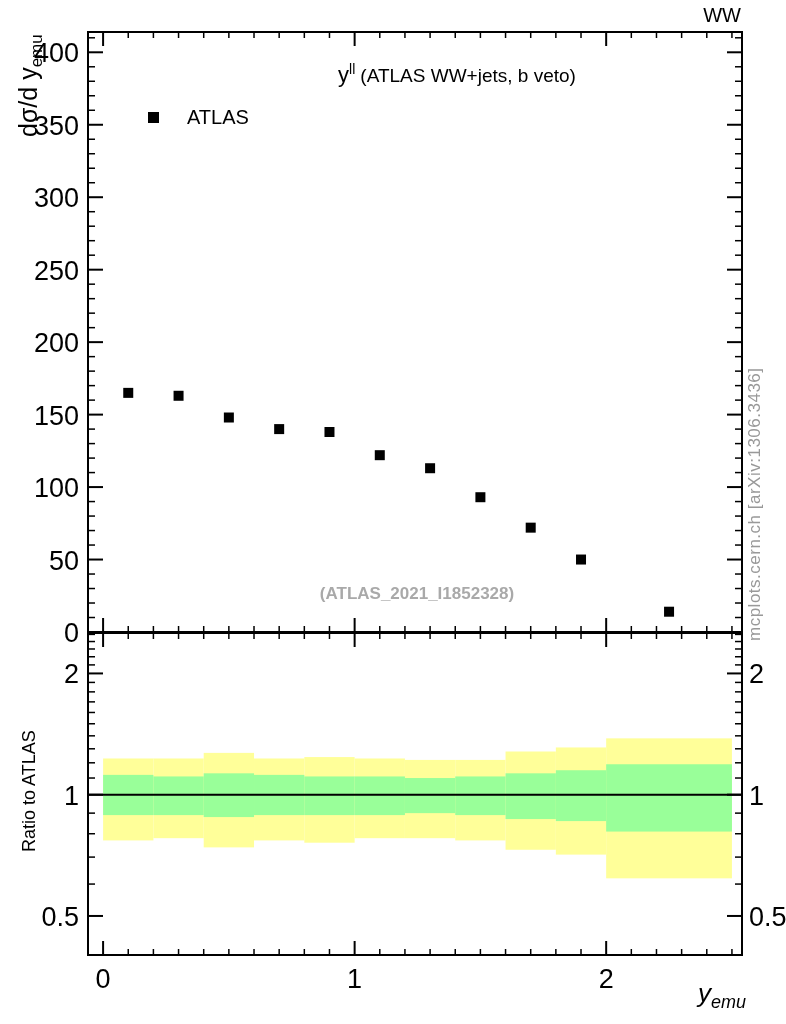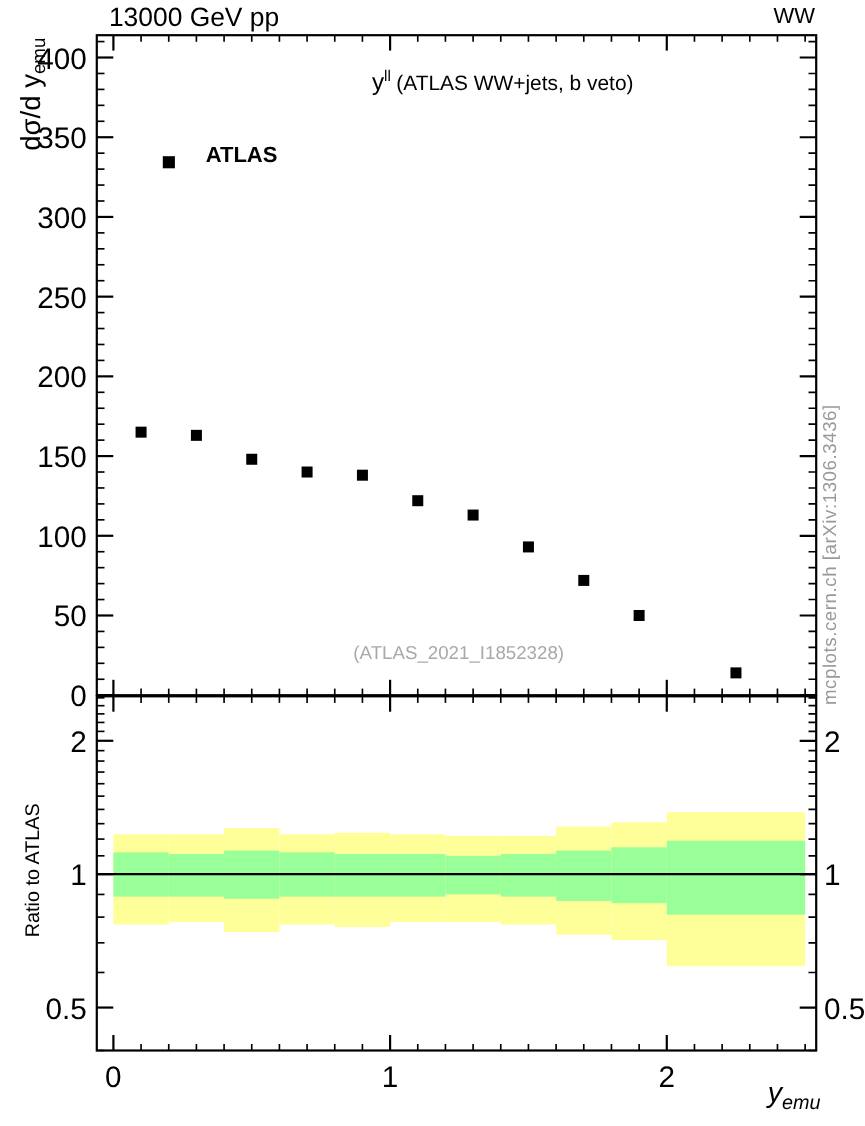--- a/index.html
+++ b/index.html
@@ -6,24 +6,24 @@
   .page{position:relative;width:786px;height:1024px;background:#ffffff;
         font-family:"Liberation Sans",sans-serif;color:#000;overflow:hidden;}
   svg{position:absolute;left:0;top:0;}
   .t{position:absolute;white-space:nowrap;line-height:1;}
   .header-left{left:99px;top:5px;font-size:24px;}
   .header-right{top:5px;right:45px;font-size:20px;}
   .plot-title{left:415px;top:62px;transform:translateX(-50%);font-size:19px;margin-left:42px;}
   .plot-title .base{font-size:22px;}
   .plot-title .sup{font-size:14px;vertical-align:8px;}
   .plot-title .rest{margin-left:5px;}
-  .legend{left:148px;top:130px;display:flex;align-items:flex-end;position:absolute;font-weight:bold;}
+  .legend{left:148px;top:106px;display:flex;align-items:center;position:absolute;}
   .legend-marker{width:11px;height:11px;background:#000;display:inline-block;}
   .legend-label{margin-left:28px;font-size:20px;}
-  .watermark{left:417px;top:585px;transform:translateX(-50%);font-size:17px;color:#a9a9a9;}
+  .watermark{left:417px;top:585px;transform:translateX(-50%);font-size:17px;color:#a9a9a9;font-weight:bold;}
   .y-title{left:16px;top:137px;transform:rotate(-90deg);transform-origin:0 0;font-size:25px;}
   .y-title .sub{font-size:17px;vertical-align:-5px;}
   .ratio-title{left:20px;top:852px;transform:rotate(-90deg);transform-origin:0 0;font-size:18px;}
   .x-title{left:698px;top:980px;font-size:26px;font-style:italic;}
   .x-title .sub{font-size:18px;vertical-align:-6px;}
   .side-note{left:746px;top:641px;transform:rotate(-90deg);transform-origin:0 0;
              font-size:17px;color:#999999;letter-spacing:0.5px;}
   .ticklbl{font-family:"Liberation Sans",sans-serif;font-size:27px;fill:#000;}
 </style>
 </head>
@@ -313,21 +313,20 @@
       <text x="354.6307692307692" y="988" text-anchor="middle" class="ticklbl">1</text>
       <text x="606.1692307692307" y="988" text-anchor="middle" class="ticklbl">2</text>
       <text x="79" y="925.9615398469082" text-anchor="end" class="ticklbl">0.5</text>
       <text x="749" y="925.9615398469082" text-anchor="start" class="ticklbl">0.5</text>
       <text x="79" y="804.6970066387992" text-anchor="end" class="ticklbl">1</text>
       <text x="749" y="804.6970066387992" text-anchor="start" class="ticklbl">1</text>
       <text x="79" y="683.4324734306902" text-anchor="end" class="ticklbl">2</text>
       <text x="749" y="683.4324734306902" text-anchor="start" class="ticklbl">2</text>
     </svg>
 
-  <div class="t header-left">13000 GeV pp</div>
 
   <div class="t header-right">WW</div>
 
   <div class="t plot-title"><span class="base">y</span><span class="sup">ll</span><span class="rest">(ATLAS WW+jets, b veto)</span></div>
 
   <div class="legend">
     <span class="legend-marker"></span>
     <span class="legend-label">ATLAS</span>
   </div>
 

